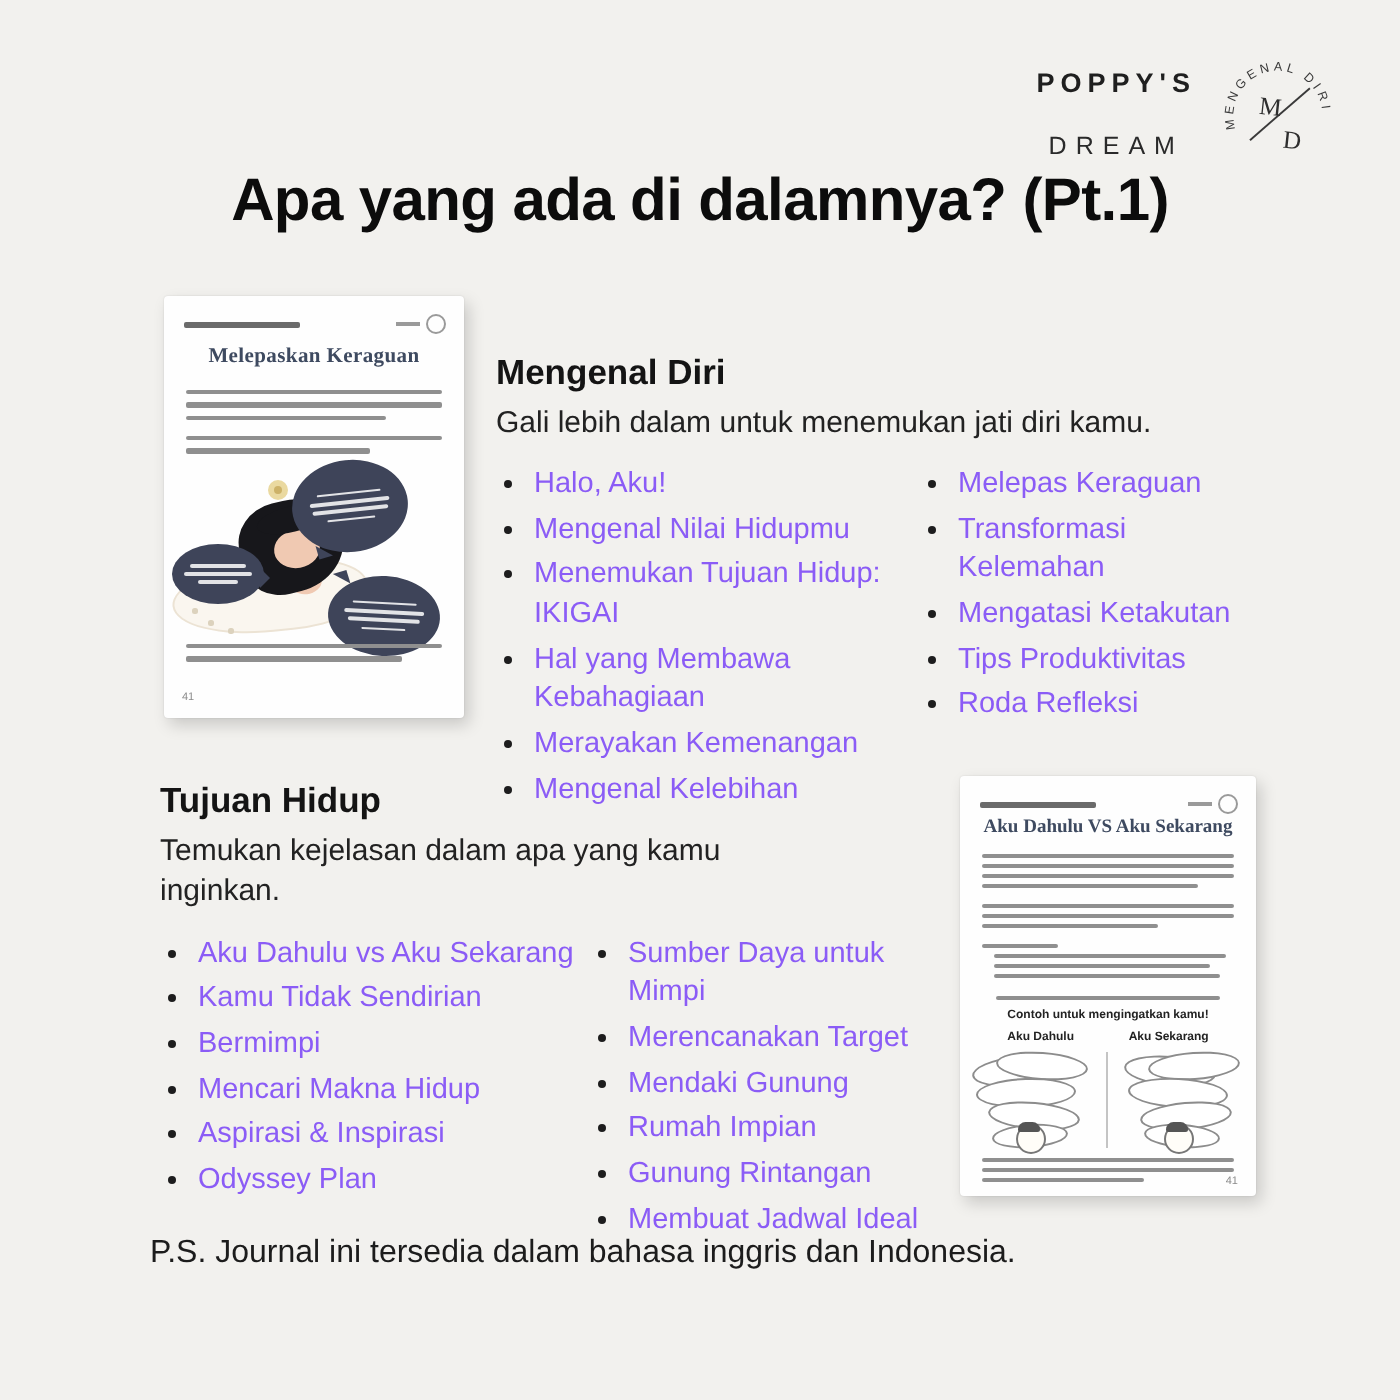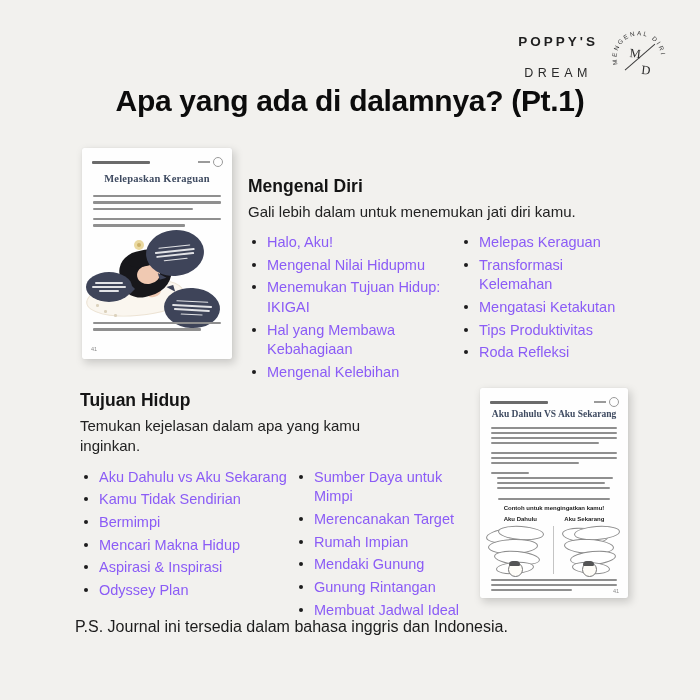--- a/index.html
+++ b/index.html
@@ -192,20 +192,21 @@
 
   <section class="sec1-text">
     <h2 class="sec-h">Mengenal Diri</h2>
     <p class="sec-p">Gali lebih dalam untuk menemukan jati diri kamu.</p>
     <div class="cols">
       <ul class="bullets col-a">
           <li>Halo, Aku!</li>
           <li>Mengenal Nilai Hidupmu</li>
           <li>Menemukan Tujuan Hidup: IKIGAI</li>
           <li>Hal yang Membawa Kebahagiaan</li>
+          <li>Merayakan Kemenangan</li>
           <li>Mengenal Kelebihan</li>
         </ul>
       <ul class="bullets col-b">
           <li>Melepas Keraguan</li>
           <li>Transformasi Kelemahan</li>
           <li>Mengatasi Ketakutan</li>
           <li>Tips Produktivitas</li>
           <li>Roda Refleksi</li>
         </ul>
     </div>
@@ -219,22 +220,22 @@
           <li>Aku Dahulu vs Aku Sekarang</li>
           <li>Kamu Tidak Sendirian</li>
           <li>Bermimpi</li>
           <li>Mencari Makna Hidup</li>
           <li>Aspirasi &amp; Inspirasi</li>
           <li>Odyssey Plan</li>
         </ul>
       <ul class="bullets col-b">
           <li>Sumber Daya untuk Mimpi</li>
           <li>Merencanakan Target</li>
+          <li>Mendaki Gunung</li>
           <li>Rumah Impian</li>
-          <li>Mendaki Gunung</li>
           <li>Gunung Rintangan</li>
           <li>Membuat Jadwal Ideal</li>
         </ul>
     </div>
   </section>
 
   <div class="journal-page jp2">
     <div class="jp-head">
       <div class="jp-head-title"></div>
       <div class="jp-head-stamp">

